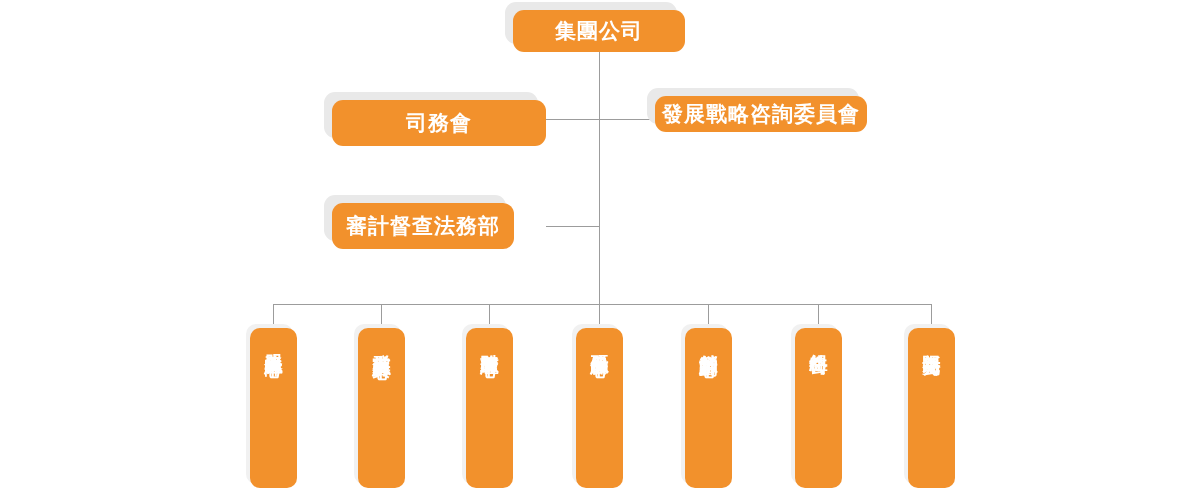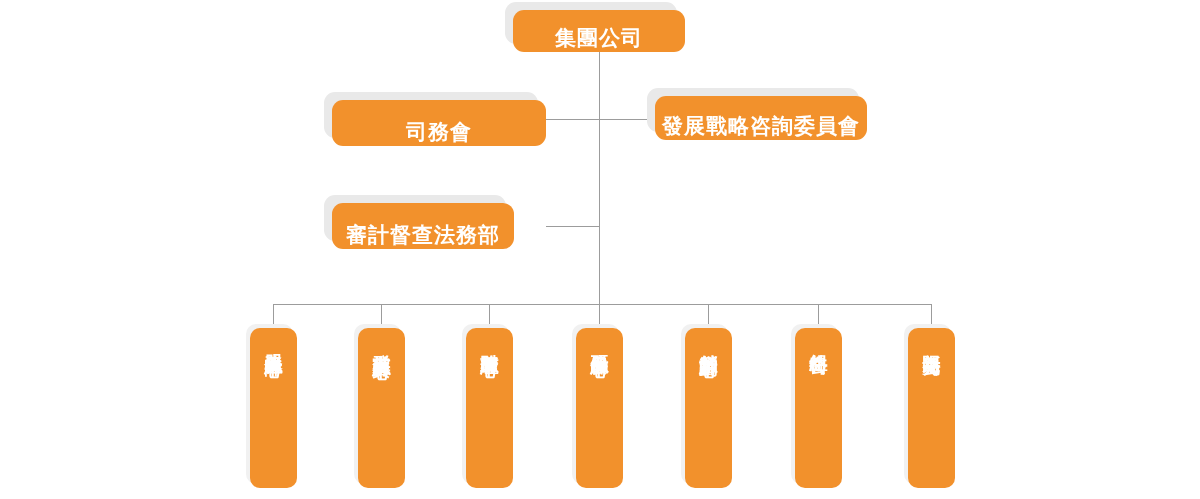--- a/index.html
+++ b/index.html
@@ -6,21 +6,21 @@
   .canvas{
     position:relative;width:1200px;height:499px;
     background:var(--background,#ffffff);overflow:hidden;
     font-family:"Liberation Serif","DejaVu Serif",serif;
   }
   .node{
     position:absolute;
     background:var(--node-fill,#F2912C);
     color:var(--node-text,#ffffff);
     font-weight:bold;
-    display:flex;align-items:flex-end;justify-content:center;
+    display:flex;align-items:center;justify-content:center;
     box-sizing:border-box;
   }
   .node.wide{
     border-radius:11px;
     font-size:21px;letter-spacing:1px;
     box-shadow:-8px -8px 0 var(--node-shadow,#E9E9E9);
   }
   .node.tall{
     border-radius:10px;
     font-size:18px;
@@ -56,21 +56,21 @@
   <div class="line" style="left:818px;top:304px;width:1px;height:24px"></div>
   <div class="line" style="left:931px;top:304px;width:1px;height:24px"></div>
 
   <div class="node wide" style="left:513px;top:10px;width:172px;height:42px">
     <span>集團公司</span>
   </div>
 
   <div class="node wide" style="left:332px;top:100px;width:214px;height:46px">
     <span>司務會</span>
   </div>
-  <div class="node wide" style="left:655px;top:96px;width:212px;height:44px">
+  <div class="node wide" style="left:655px;top:96px;width:212px;height:36px">
     <span>發展戰略咨詢委員會</span>
   </div>
 
   <div class="node wide" style="left:332px;top:203px;width:182px;height:46px">
     <span>審計督查法務部</span>
   </div>
 
   <div class="node tall" style="left:250px;top:328px;width:47px;height:160px">
     <span class="vtext">服務保障中心</span>
   </div>

